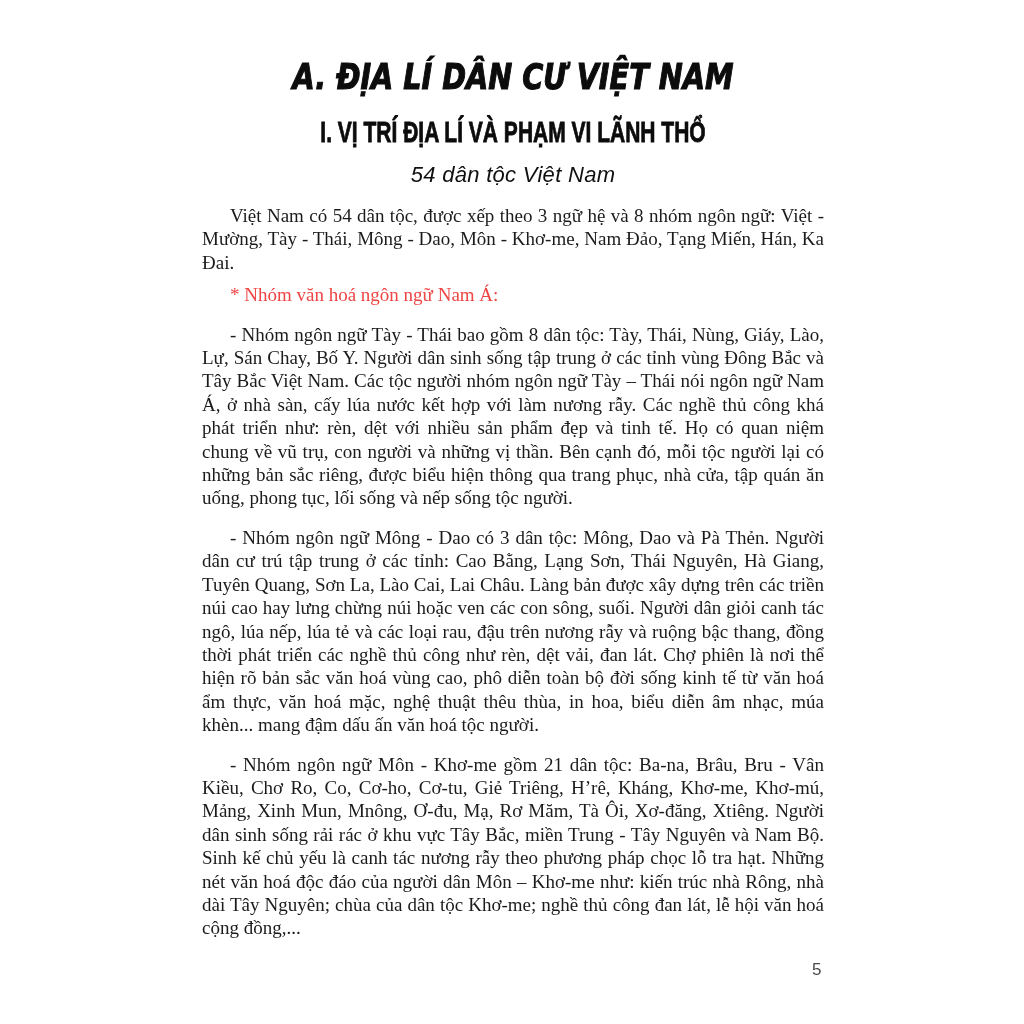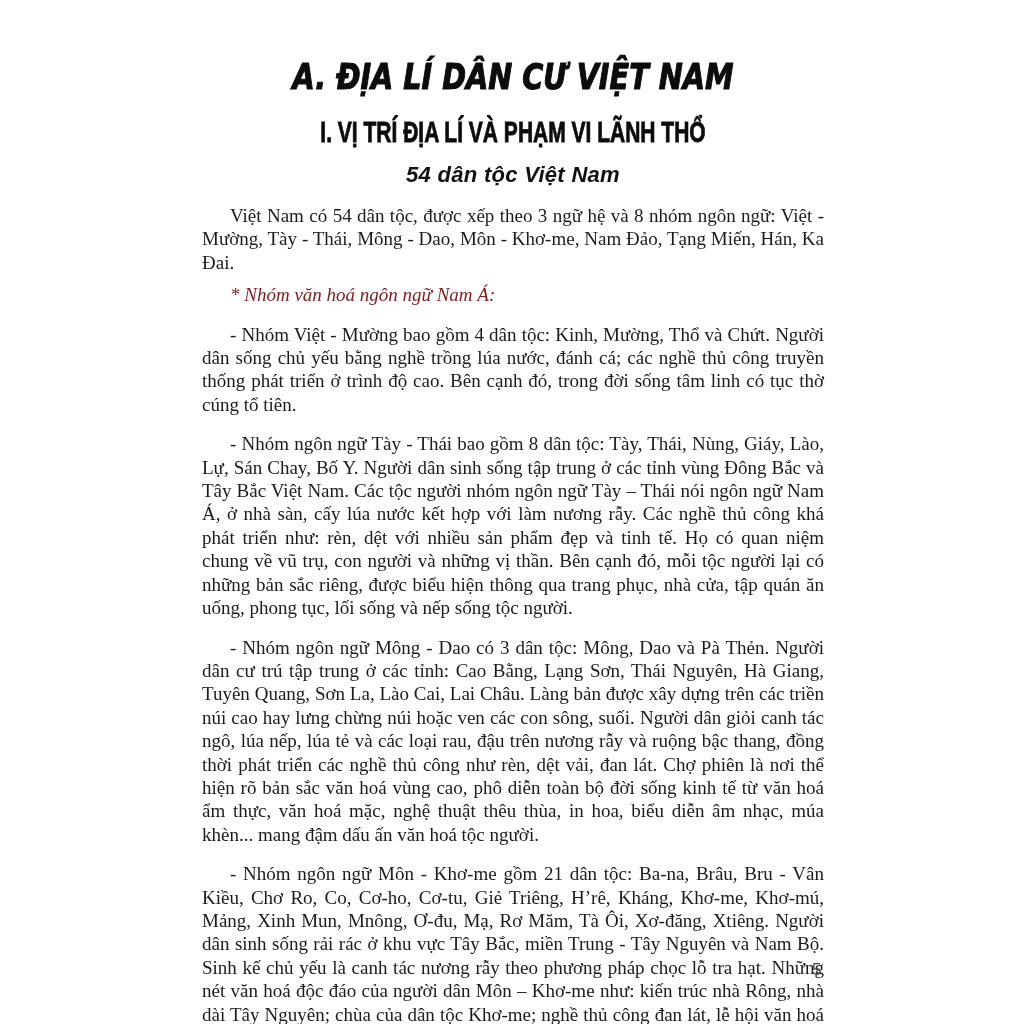--- a/index.html
+++ b/index.html
@@ -46,21 +46,21 @@
     color: #0c0c0c;
     -webkit-text-stroke: 0.8px #0c0c0c;
     transform: scaleX(0.7);
     transform-origin: center;
     white-space: nowrap;
   }
   .subheading {
     margin: 12px 0 0 0;
     text-align: center;
     font-family: "Liberation Sans", "DejaVu Sans", sans-serif;
-    font-weight: bold;
+    font-weight: normal;
     font-style: italic;
     font-size: 22px;
     line-height: 26px;
     letter-spacing: 0.3px;
     color: #101010;
   }
   .body-text {
     margin-top: 10px;
   }
   .body-para {
@@ -68,23 +68,22 @@
     font-size: 19px;
     line-height: 23.4px;
     text-align: justify;
     text-indent: 28px;
     color: #1b1b1b;
   }
   .italic-note {
     margin: 0 0 9px 0;
     font-size: 19px;
     line-height: 23.4px;
-    font-style: italic;
     text-indent: 28px;
-    color: #7f1d1d;
+    color: #ef4444;
   }
   .page-number {
     position: absolute;
     left: 812px;
     top: 960px;
     font-family: "Liberation Sans", sans-serif;
     font-size: 17px;
     color: #4a4a4a;
   }
 </style>
@@ -92,20 +91,19 @@
 <body>
 
 <div class="page">
   <div class="content">
     <h1 class="title">A.  ĐỊA LÍ DÂN CƯ VIỆT NAM</h1>
     <h2 class="heading">I. VỊ TRÍ ĐỊA LÍ VÀ PHẠM VI LÃNH THỔ</h2>
     <h3 class="subheading">54 dân tộc Việt Nam</h3>
     <div class="body-text">
       <p class="body-para">Việt Nam có 54 dân tộc, được xếp theo 3 ngữ hệ và 8 nhóm ngôn ngữ: Việt - Mường, Tày - Thái, Mông - Dao, Môn - Khơ-me, Nam Đảo, Tạng Miến, Hán, Ka Đai.</p>
       <p class="italic-note">* Nhóm văn hoá ngôn ngữ Nam Á:</p>
-      <p class="body-para">- Nhóm Việt - Mường bao gồm 4 dân tộc: Kinh, Mường, Thổ và Chứt. Người dân sống chủ yếu bằng nghề trồng lúa nước, đánh cá; các nghề thủ công truyền thống phát triển ở trình độ cao. Bên cạnh đó, trong đời sống tâm linh có tục thờ cúng tổ tiên.</p>
       <p class="body-para">- Nhóm ngôn ngữ Tày - Thái bao gồm 8 dân tộc: Tày, Thái, Nùng, Giáy, Lào, Lự, Sán Chay, Bố Y. Người dân sinh sống tập trung ở các tỉnh vùng Đông Bắc và Tây Bắc Việt Nam. Các tộc người nhóm ngôn ngữ Tày – Thái nói ngôn ngữ Nam Á, ở nhà sàn, cấy lúa nước kết hợp với làm nương rẫy. Các nghề thủ công khá phát triển như: rèn, dệt với nhiều sản phẩm đẹp và tinh tế. Họ có quan niệm chung về vũ trụ, con người và những vị thần. Bên cạnh đó, mỗi tộc người lại có những bản sắc riêng, được biểu hiện thông qua trang phục, nhà cửa, tập quán ăn uống, phong tục, lối sống và nếp sống tộc người.</p>
       <p class="body-para">- Nhóm ngôn ngữ Mông - Dao có 3 dân tộc: Mông, Dao và Pà Thẻn. Người dân cư trú tập trung ở các tỉnh: Cao Bằng, Lạng Sơn, Thái Nguyên, Hà Giang, Tuyên Quang, Sơn La, Lào Cai, Lai Châu. Làng bản được xây dựng trên các triền núi cao hay lưng chừng núi hoặc ven các con sông, suối. Người dân giỏi canh tác ngô, lúa nếp, lúa tẻ và các loại rau, đậu trên nương rẫy và ruộng bậc thang, đồng thời phát triển các nghề thủ công như rèn, dệt vải, đan lát. Chợ phiên là nơi thể hiện rõ bản sắc văn hoá vùng cao, phô diễn toàn bộ đời sống kinh tế từ văn hoá ẩm thực, văn hoá mặc, nghệ thuật thêu thùa, in hoa, biểu diễn âm nhạc, múa khèn... mang đậm dấu ấn văn hoá tộc người.</p>
       <p class="body-para">- Nhóm ngôn ngữ Môn - Khơ-me gồm 21 dân tộc: Ba-na, Brâu, Bru - Vân Kiều, Chơ Ro, Co, Cơ-ho, Cơ-tu, Giẻ Triêng, H’rê, Kháng, Khơ-me, Khơ-mú, Mảng, Xinh Mun, Mnông, Ơ-đu, Mạ, Rơ Măm, Tà Ôi, Xơ-đăng, Xtiêng. Người dân sinh sống rải rác ở khu vực Tây Bắc, miền Trung - Tây Nguyên và Nam Bộ. Sinh kế chủ yếu là canh tác nương rẫy theo phương pháp chọc lỗ tra hạt. Những nét văn hoá độc đáo của người dân Môn – Khơ-me như: kiến trúc nhà Rông, nhà dài Tây Nguyên; chùa của dân tộc Khơ-me; nghề thủ công đan lát, lễ hội văn hoá cộng đồng,...</p>
     </div>
   </div>
   <div class="page-number">5</div>
 </div>
 
 </body></html>

